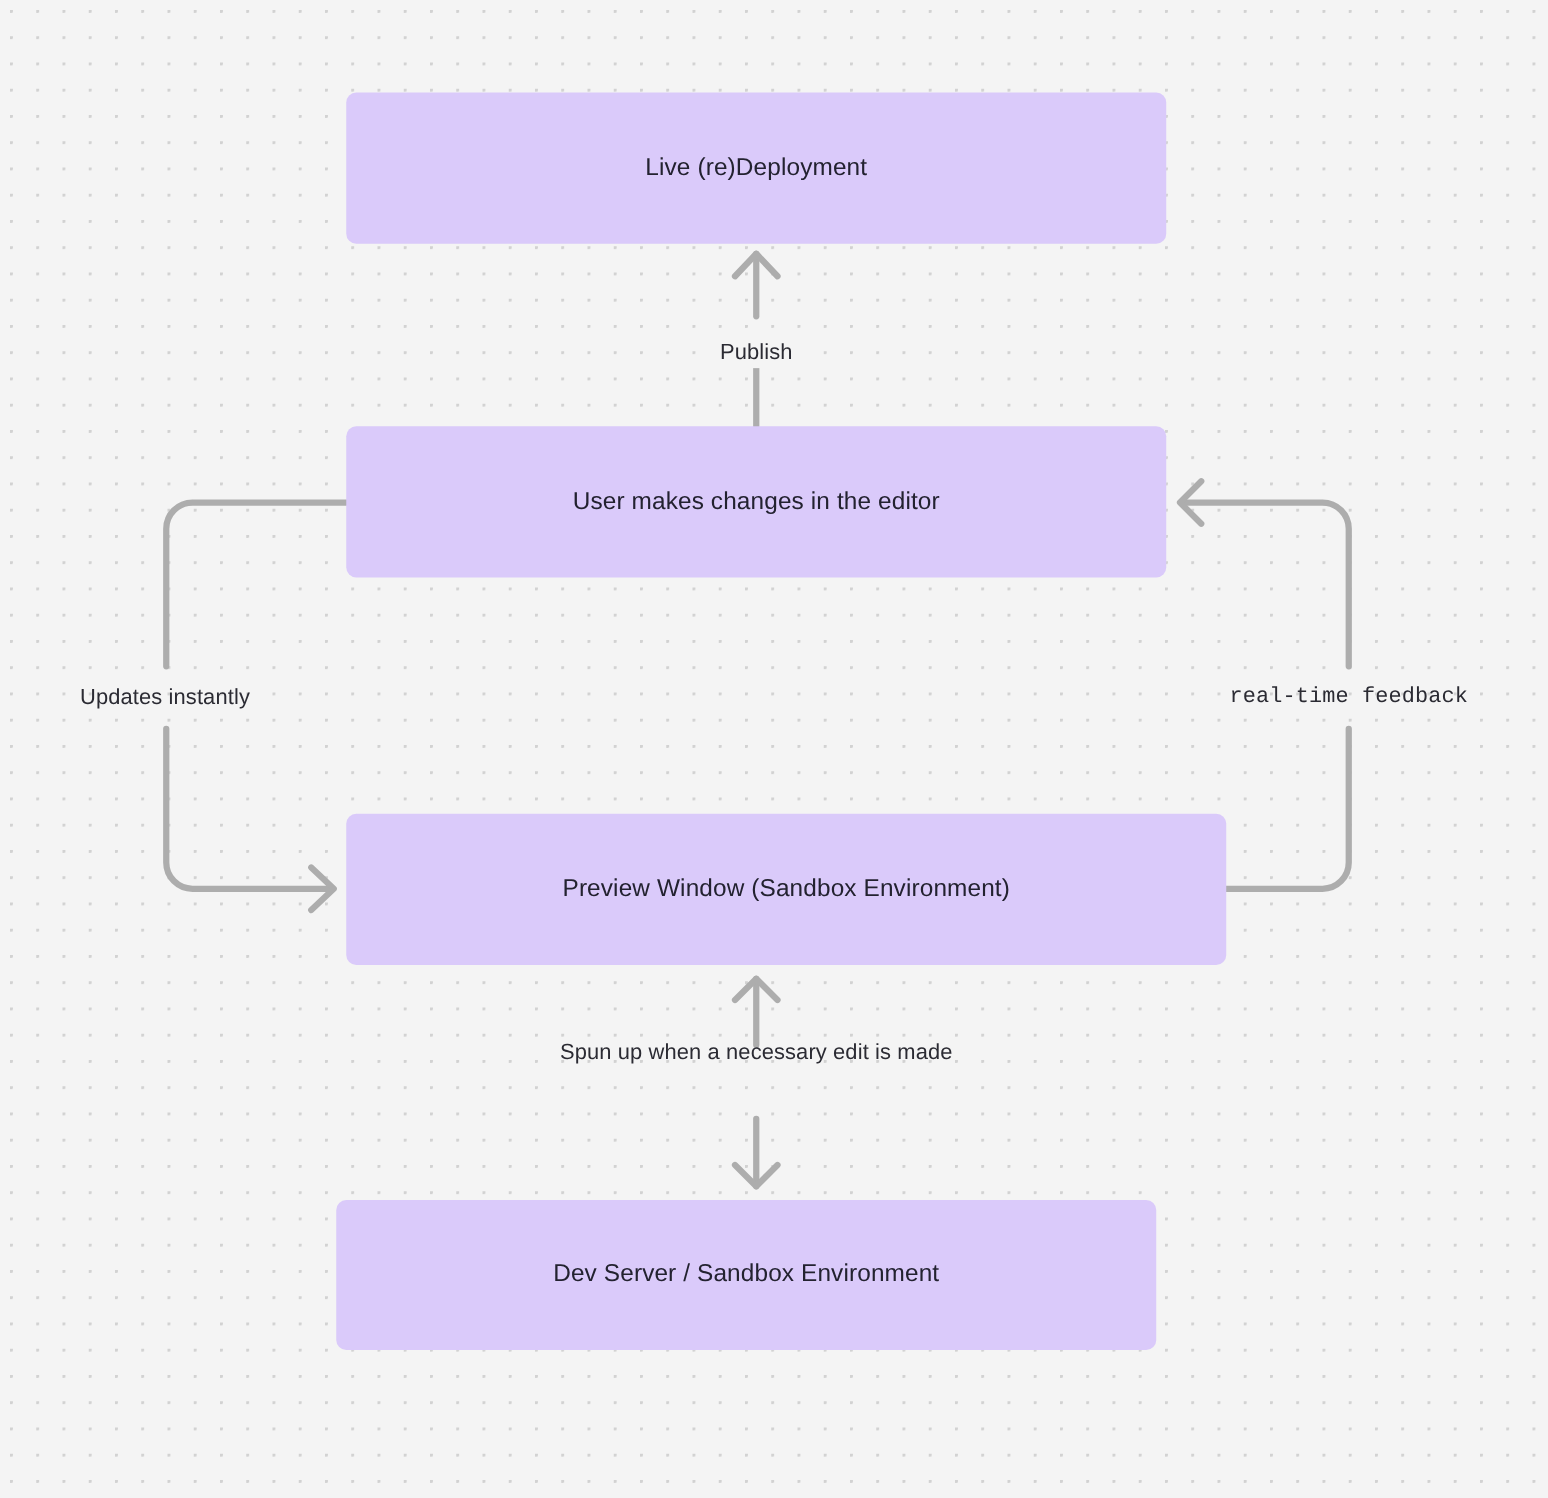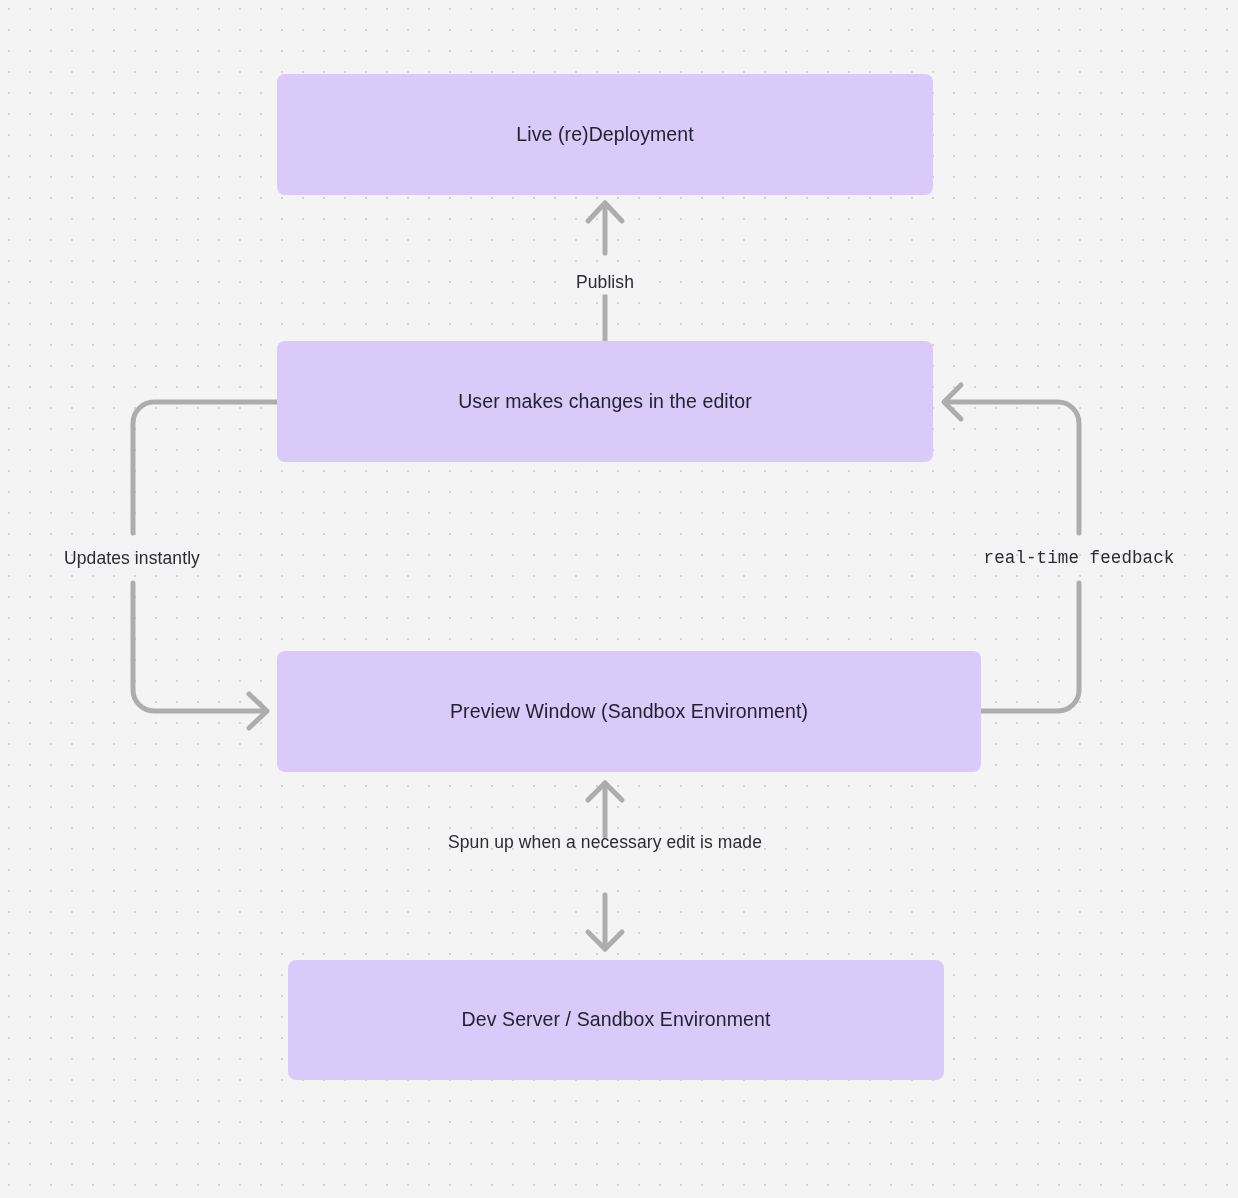--- a/index.html
+++ b/index.html
@@ -116,21 +116,21 @@
   </div>
 
   <div class="node" style="left:277px; top:341px; width:656px; height:121px;">
     <span class="node-label">User makes changes in the editor</span>
   </div>
 
   <div class="node" style="left:277px; top:651px; width:704px; height:121px;">
     <span class="node-label">Preview Window (Sandbox Environment)</span>
   </div>
 
-  <div class="node" style="left:288px; top:960px; width:656px; height:120px;">
+  <div class="node" style="left:269px; top:960px; width:656px; height:120px;">
     <span class="node-label">Dev Server / Sandbox Environment</span>
   </div>
 
   <div class="edge-label" style="left:605px; top:270px;margin-top:12px;">Publish</div>
 
   <div class="edge-label no-bg" style="left:132px; top:558px;">Updates instantly</div>
 
   <div class="edge-label no-bg" style="left:1079px; top:558px;font-family:Liberation Mono, monospace;">real-time feedback</div>
 
   <div class="edge-label no-bg" style="left:605px; top:842px;">Spun up when a necessary edit is made</div>

